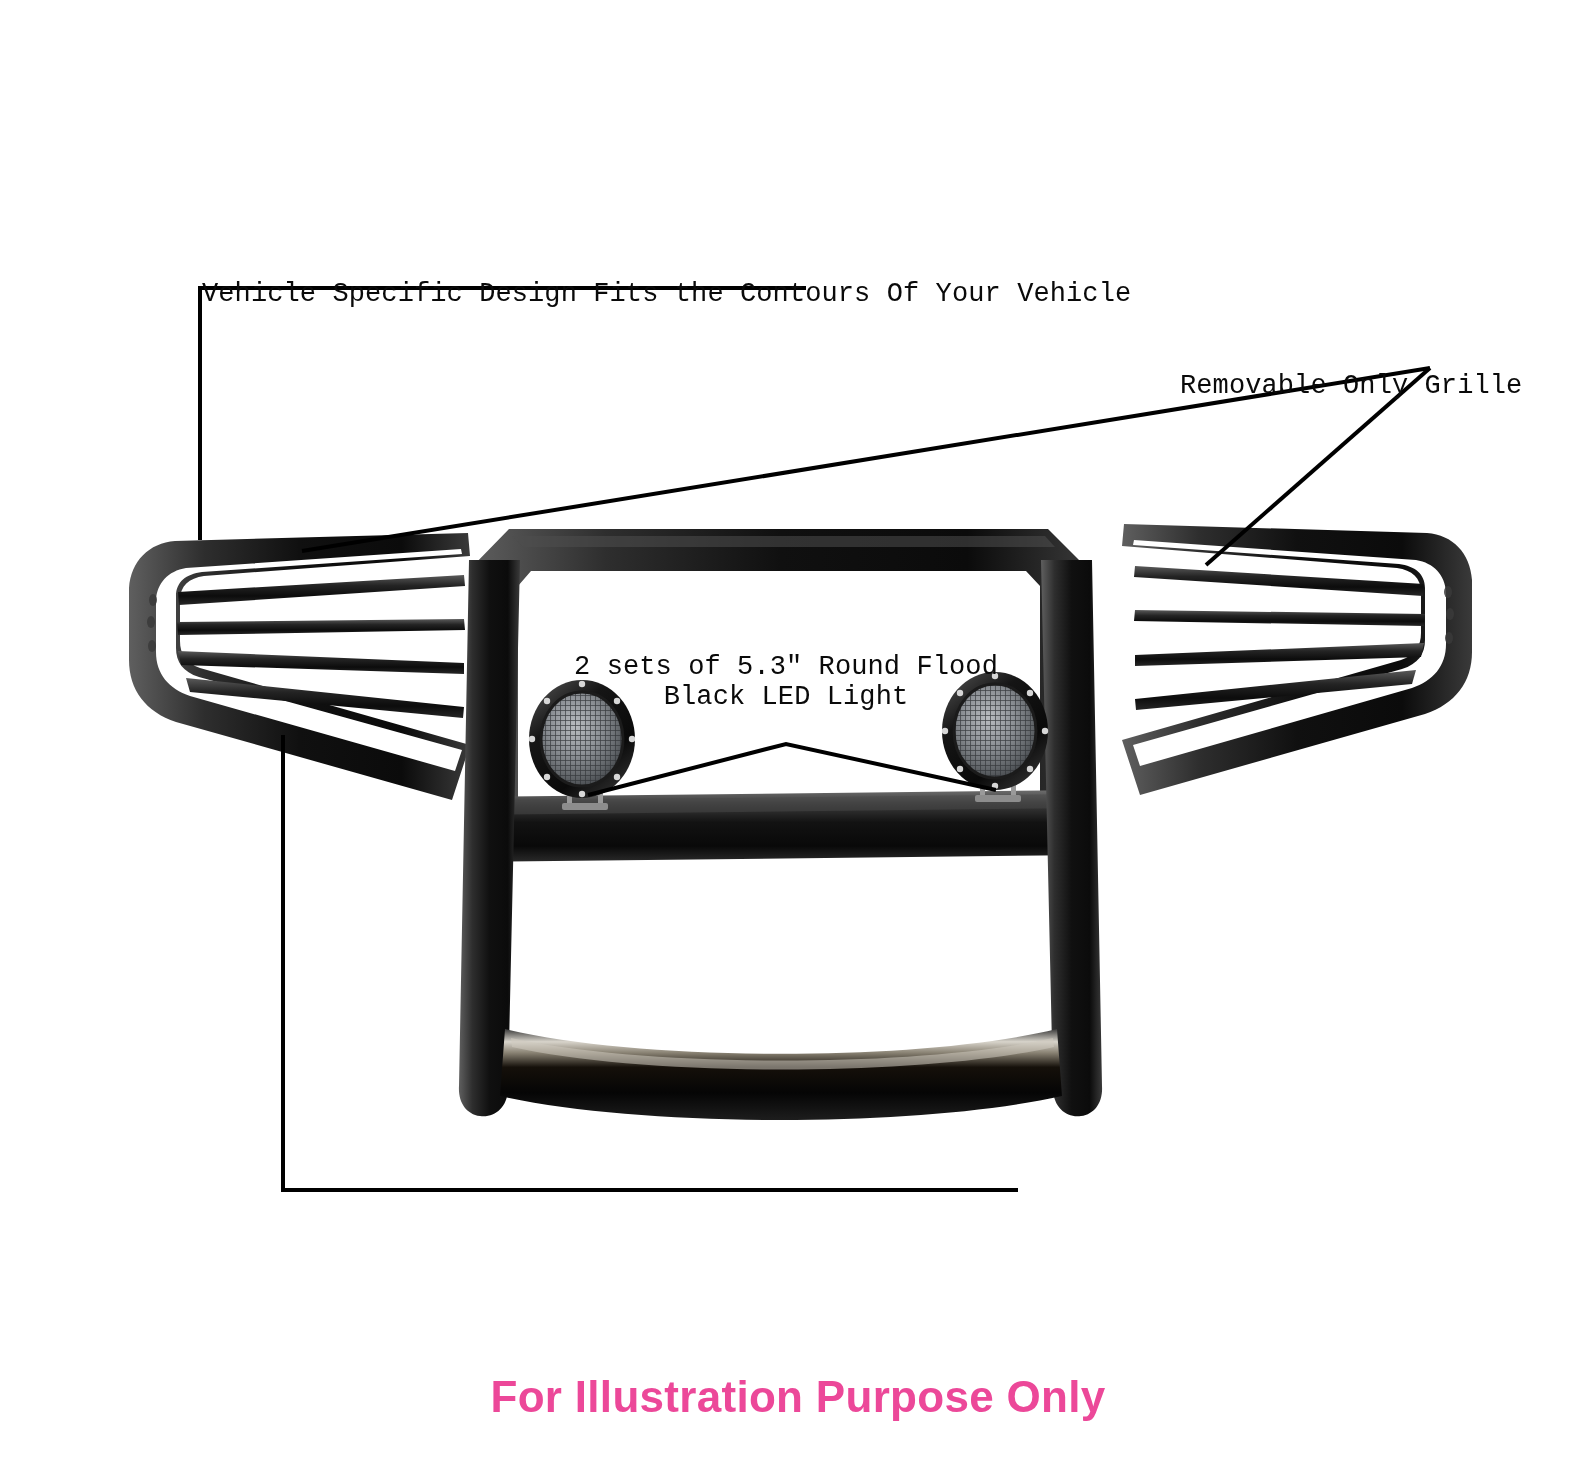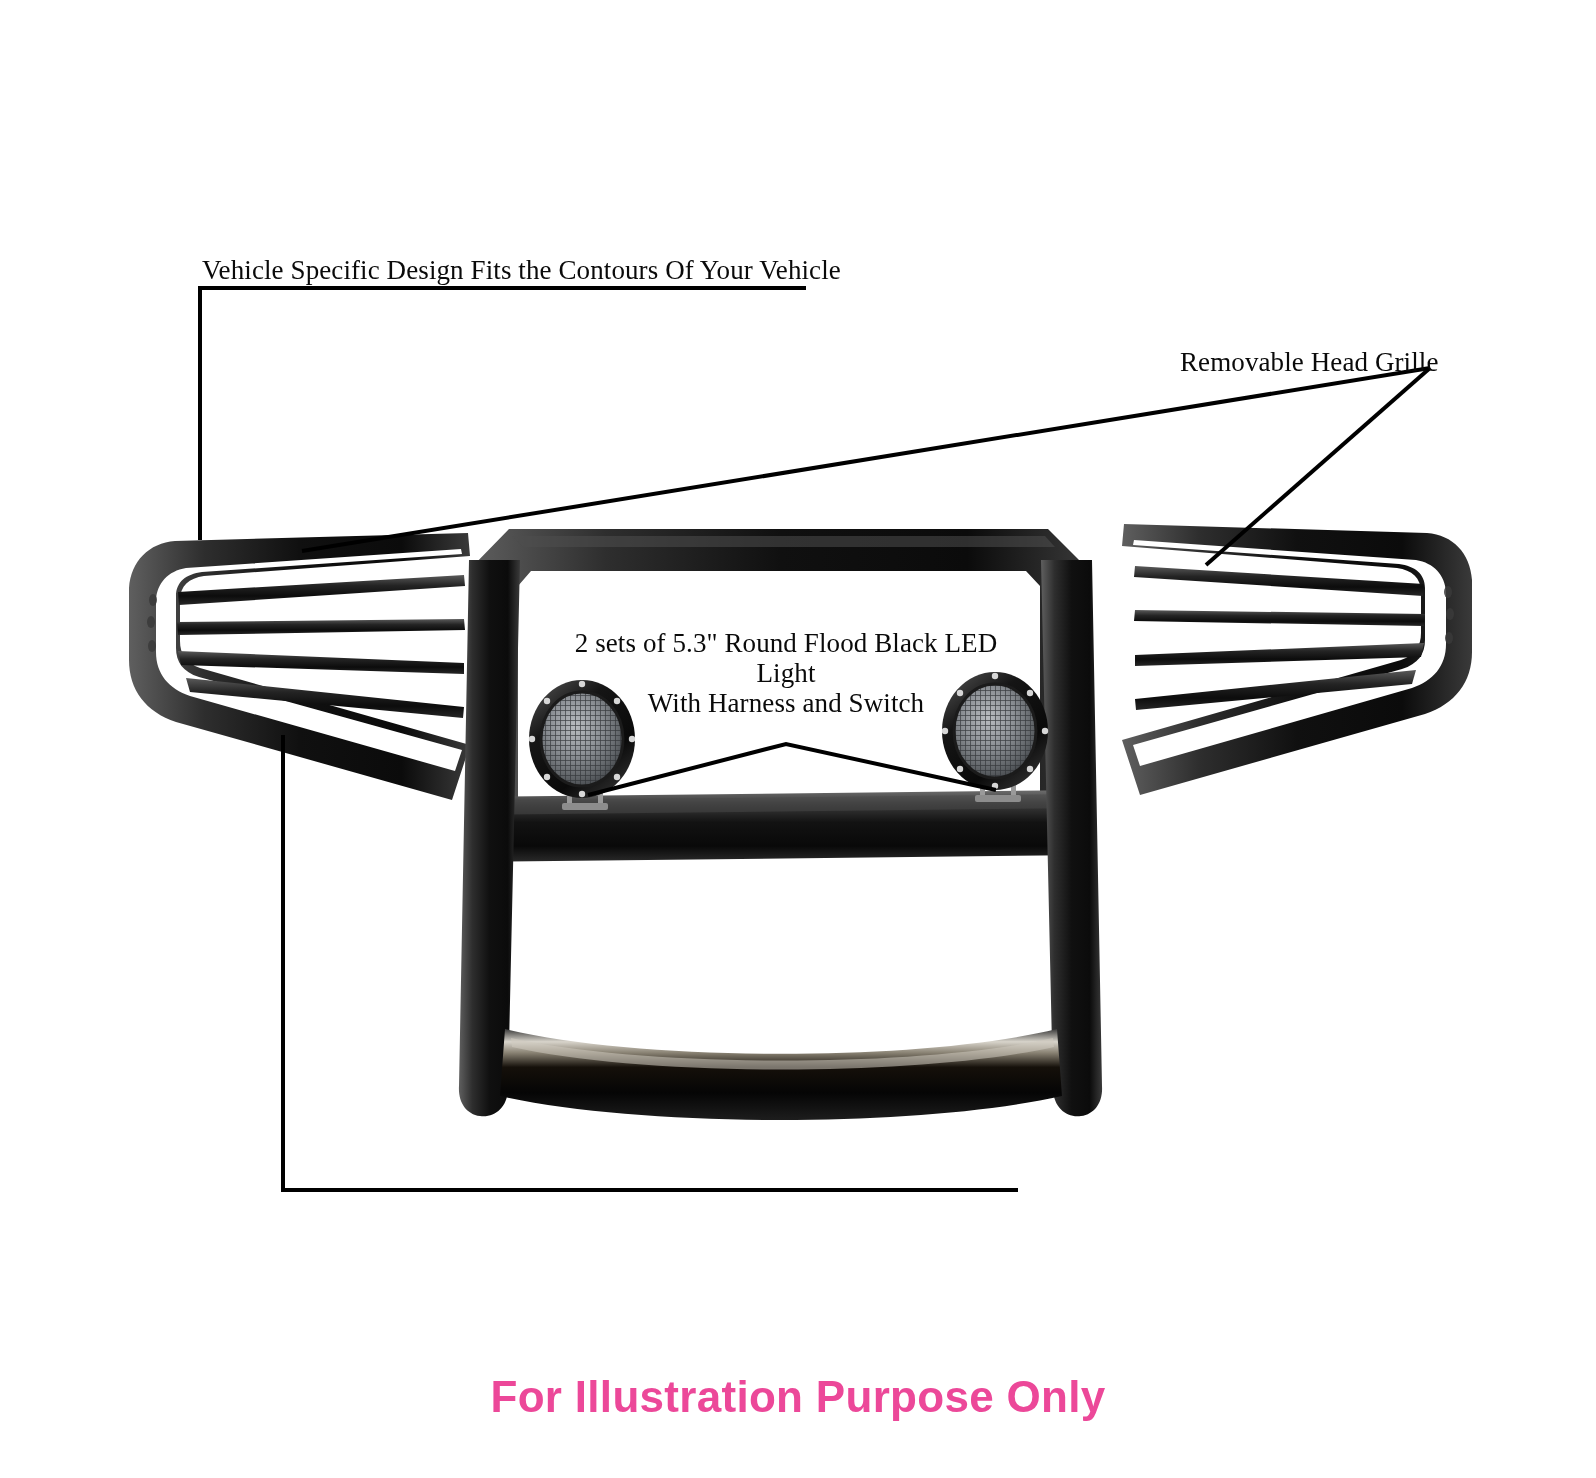--- a/index.html
+++ b/index.html
@@ -20,26 +20,27 @@
   }
   svg.layer {
     position: absolute;
     left: 0;
     top: 0;
     width: 1596px;
     height: 1478px;
   }
   .callout-text {
     position: absolute;
-    font-family: Liberation Serif, serif;
+    font-family: Liberation Mono, monospace;
     font-size: 27px;
     line-height: 1.12;
     color: #0a0a0a;
     white-space: nowrap;
     letter-spacing: 0.1px;
+    margin-top: 24px;
   }
   #label-vehicle-specific {
     left: 202px;
     top: 255px;
   }
   #label-removable-grille {
     left: 1180px;
     top: 347px;
   }
   #label-led {
@@ -306,23 +307,22 @@
     <line x1="1430" y1="368" x2="1206" y2="565" stroke="#000" stroke-width="4"></line>
 
     <polyline points="588,795 786,744 996,790" fill="none" stroke="#000" stroke-width="4" stroke-linejoin="miter"></polyline>
 
     <line x1="283" y1="735" x2="283" y2="1190" stroke="#000" stroke-width="4"></line>
     <line x1="281" y1="1190" x2="1018" y2="1190" stroke="#000" stroke-width="4"></line>
   </svg>
 
   <div class="callout-text" id="label-vehicle-specific">Vehicle Specific Design Fits the Contours Of Your Vehicle</div>
 
-  <div class="callout-text" id="label-removable-grille">Removable Head Grille</div>
+  <div class="callout-text" id="label-removable-grille">Removable Only Grille</div>
 
   <div class="callout-text" id="label-led">
     <span>2 sets of 5.3" Round Flood Black LED Light</span>
-    <span class="line2">With Harness and Switch</span>
   </div>
 
 
   <div id="footer-note">For Illustration Purpose Only</div>
 
 </div>
 
 </body></html>

